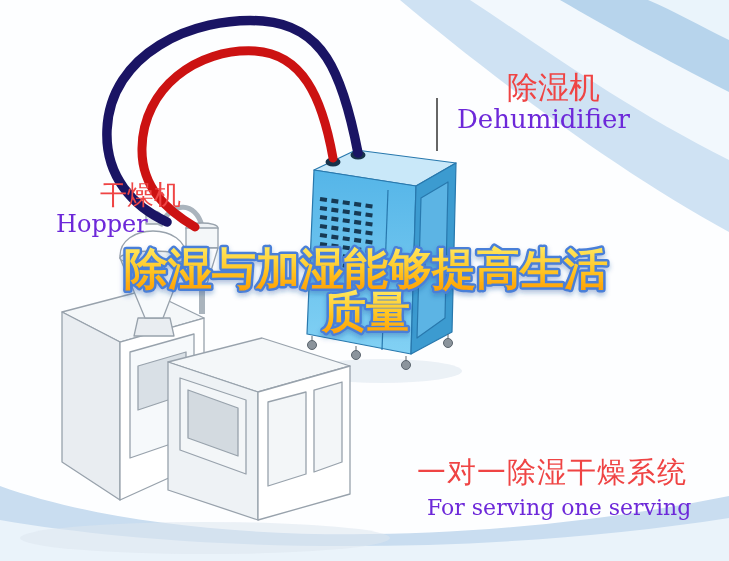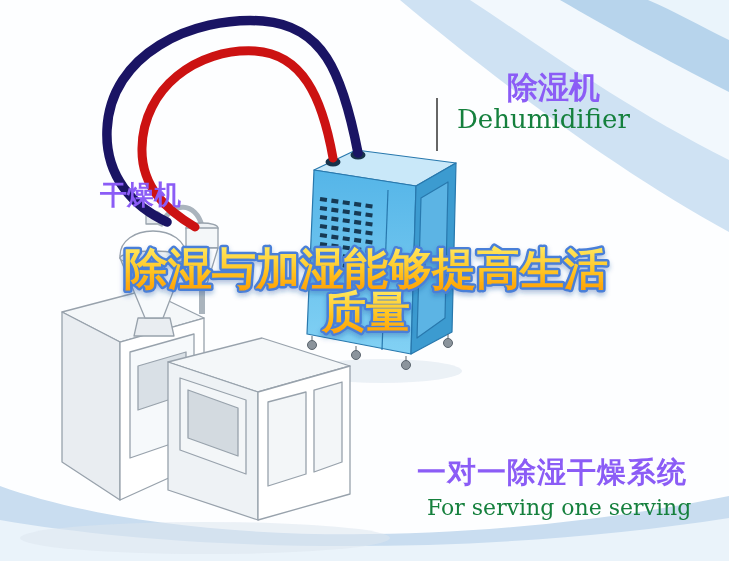--- a/index.html
+++ b/index.html
@@ -2,22 +2,22 @@
 <html><head>
 <meta charset="utf-8">
 <style>
   html,body{margin:0;padding:0;background:#ffffff;}
   .stage{
     position:relative;width:729px;height:561px;overflow:hidden;
     background:#fdfeff;font-family:"DejaVu Sans",sans-serif;
   }
   svg.scene{position:absolute;left:0;top:0;width:729px;height:561px;display:block;}
   .lbl{position:absolute;white-space:nowrap;line-height:1.1;}
-  .lbl-cn{font-family:"DejaVu Sans",sans-serif;font-weight:700;color:#8b5cf6;}
-  .lbl-en{font-family:"DejaVu Serif",serif;color:#15803d;}
+  .lbl-cn{font-family:"DejaVu Sans",sans-serif;font-weight:400;color:#ef4444;}
+  .lbl-en{font-family:"DejaVu Serif",serif;color:#6d28d9;}
   .dehum-cn{left:507px;top:70px;font-size:31px;}
   .dehum-en{left:457px;top:105px;font-size:26px;}
   .hopper-cn{left:52px;top:180px;font-size:27px;margin-left:48px;}
   .hopper-en{left:56px;top:211px;font-size:24px;}
   .caption-cn{left:417px;top:457px;font-size:29px;letter-spacing:1px;}
   .caption-en{left:427px;top:496px;font-size:22px;}
 </style>
 </head>
 <body>
 
@@ -122,17 +122,18 @@
     <g font-family="DejaVu Sans, sans-serif" font-weight="bold" text-anchor="middle" filter="url(#titleShadow)">
       <text x="366" y="284" font-size="44" fill="url(#gGold)" stroke="#4a7fd8" stroke-width="5" paint-order="stroke" stroke-linejoin="round">除湿与加湿能够提高生活</text>
       <text x="366" y="327" font-size="44" fill="url(#gGold)" stroke="#4a7fd8" stroke-width="5" paint-order="stroke" stroke-linejoin="round">质量</text>
     </g>
   </svg>
 
   <div class="lbl lbl-cn dehum-cn">除湿机</div>
   <div class="lbl lbl-en dehum-en">Dehumidifier</div>
 
   <div class="lbl lbl-cn hopper-cn">干燥机</div>
+  <div class="lbl lbl-en hopper-en">Hopper</div>
 
   <div class="lbl lbl-cn caption-cn">一对一除湿干燥系统</div>
   <div class="lbl lbl-en caption-en">For serving one serving</div>
 
 </div>
 
 </body></html>

